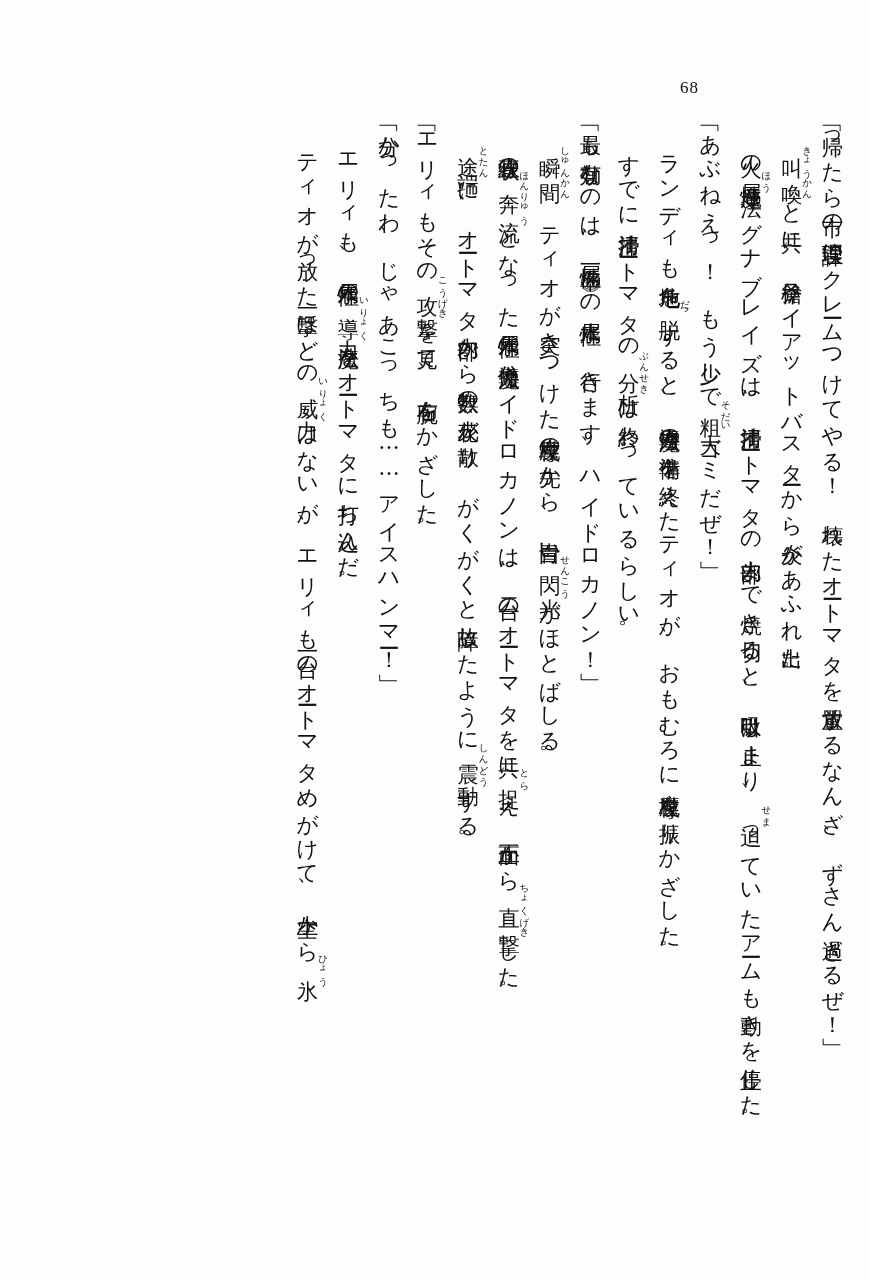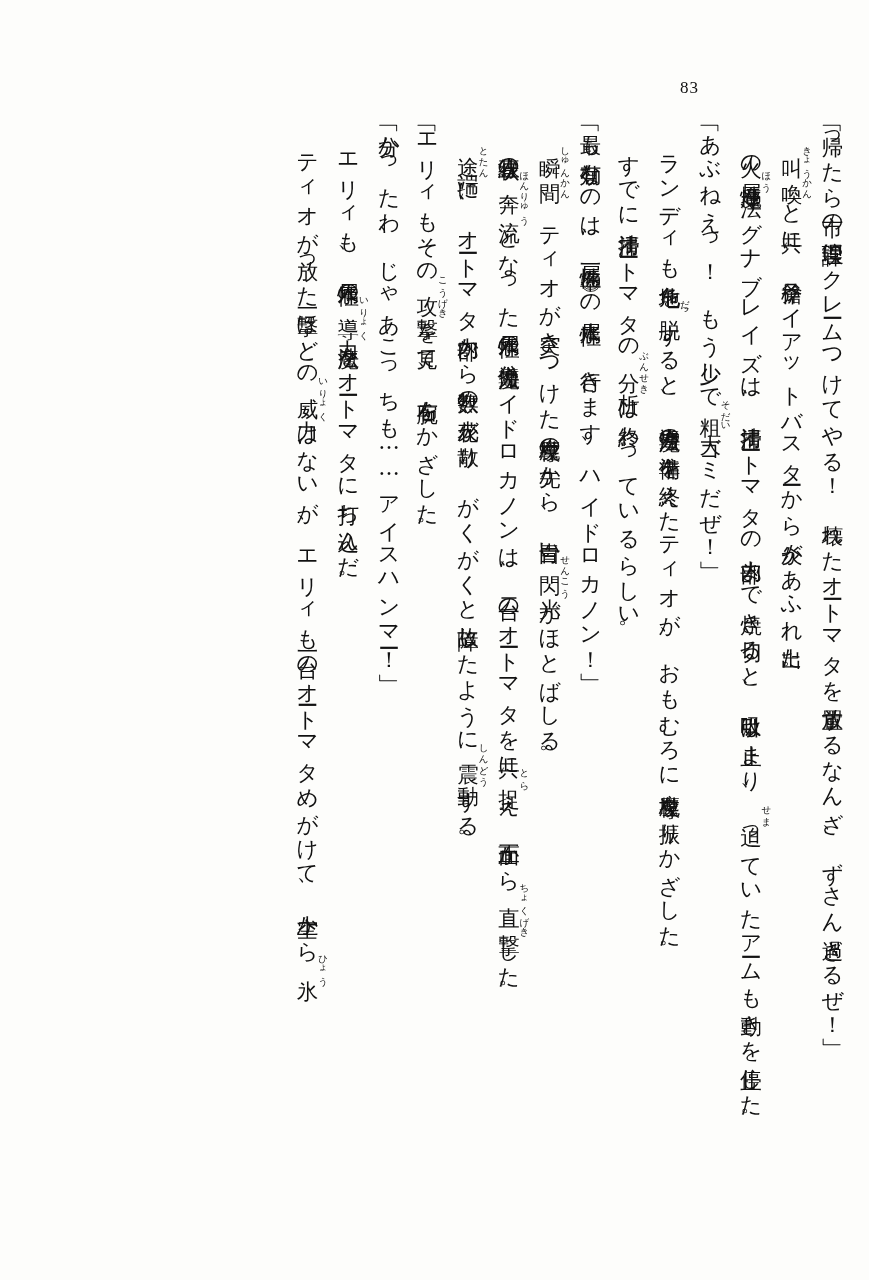--- a/index.html
+++ b/index.html
@@ -57,21 +57,21 @@
     letter-spacing: 0;
     line-height: 1;
     font-family: "DejaVu Serif", "Liberation Serif", serif;
   }
 </style>
 </head>
 <body>
 
 <div class="page">
 
-  <div class="page-number">83</div>
+  <div class="page-number">68</div>
 
   <div class="body-text">
 
     <p class="para">「帰ったら市の管理課にクレームつけてやる！　壊れたオートマタを放置するなんざ、ずさん過ぎるぜ！」</p>
 
     <p class="para indent"><ruby>叫喚<rt>きょうかん</rt></ruby>と共に、斧槍ライアットバスターから炎があふれ出た。</p>
 
     <p class="para indent">火の属性<ruby>魔法<rt>ほう</rt></ruby>マグナブレイズは、清掃オートマタの内部まで焼き切ると、吸引は止まり、<ruby>迫<rt>せま</rt></ruby>っていたアームも動きを停止した。</p>
 
     <p class="para">「あぶねえっ！　もう少しで<ruby>粗大<rt>そだい</rt></ruby>ゴミだぜ！」</p>

